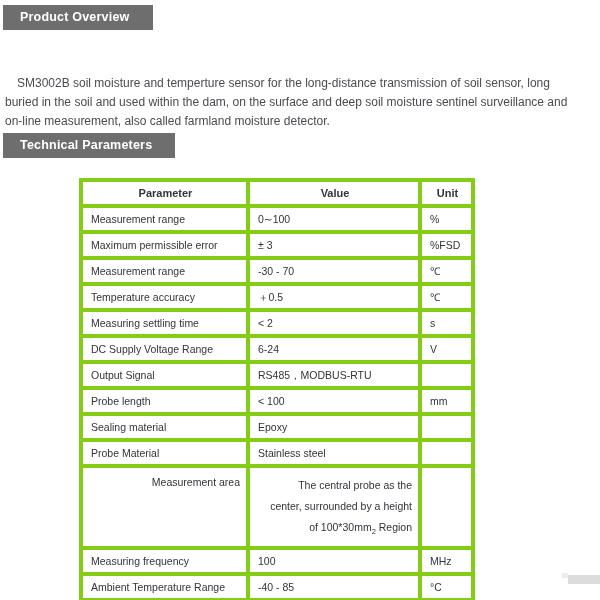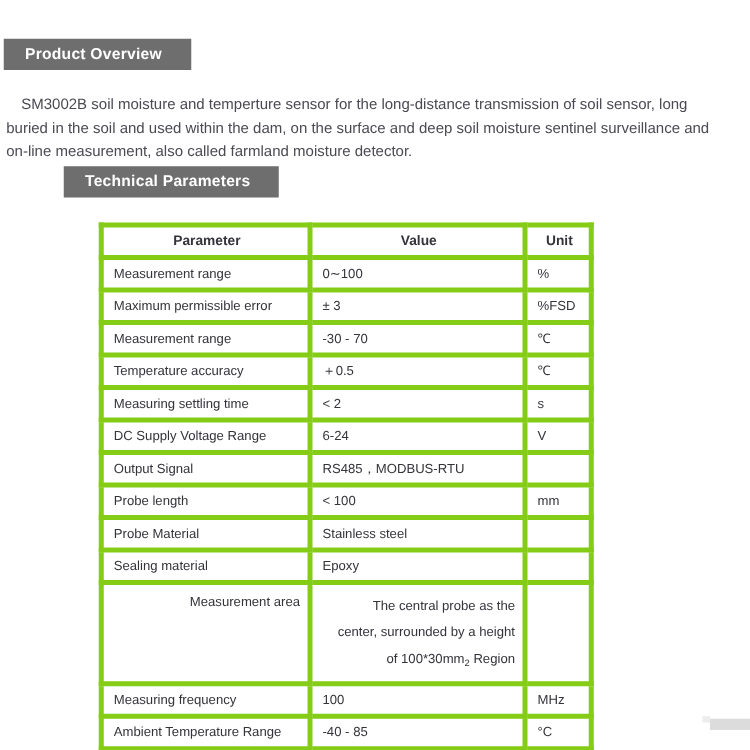--- a/index.html
+++ b/index.html
@@ -28,22 +28,22 @@
     display: inline-block;
     background: #6e6e6e;
     color: #ffffff;
     font-size: 12.5px;
     font-weight: bold;
     letter-spacing: 0.2px;
     padding: 4px 22px 4px 16px;
     line-height: 15px;
     box-shadow: 0 0 0 1px #6e6e6e;
   }
-  .banner-wrap-1 { position: absolute; left: 4px; top: 32px; }
-  .banner-wrap-2 { position: absolute; left: 4px; top: 134px; margin-left: 48px; }
+  .banner-wrap-1 { position: absolute; left: 4px; top: 6px; }
+  .banner-wrap-2 { position: absolute; left: 4px; top: 134px; }
 
   
   .overview-para {
     position: absolute;
     left: 5px;
     top: 62px;
     width: 570px;
     font-size: 12px;
     line-height: 19px;
     color: #4a4a52;
@@ -186,27 +186,27 @@
           <td></td>
         </tr>
 
 
         <tr>
           <td>Probe length</td>
           <td>&lt; 100</td>
           <td>mm</td>
         </tr>
         <tr>
+          <td>Sealing material</td>
+          <td>Epoxy</td>
+          <td></td>
+        </tr>
+        <tr>
           <td>Probe Material</td>
           <td>Stainless steel</td>
-          <td></td>
-        </tr>
-        <tr>
-          <td>Sealing material</td>
-          <td>Epoxy</td>
           <td></td>
         </tr>
 
         <tr>
           <td class="multi">Measurement area</td>
           <td class="multi">
             <span class="ln">The central probe as the</span>
             <span class="ln">center, surrounded by a height</span>
             <span class="ln"><span>of 100*30mm</span><span class="sub2">2</span><span> Region</span></span>
           </td>

